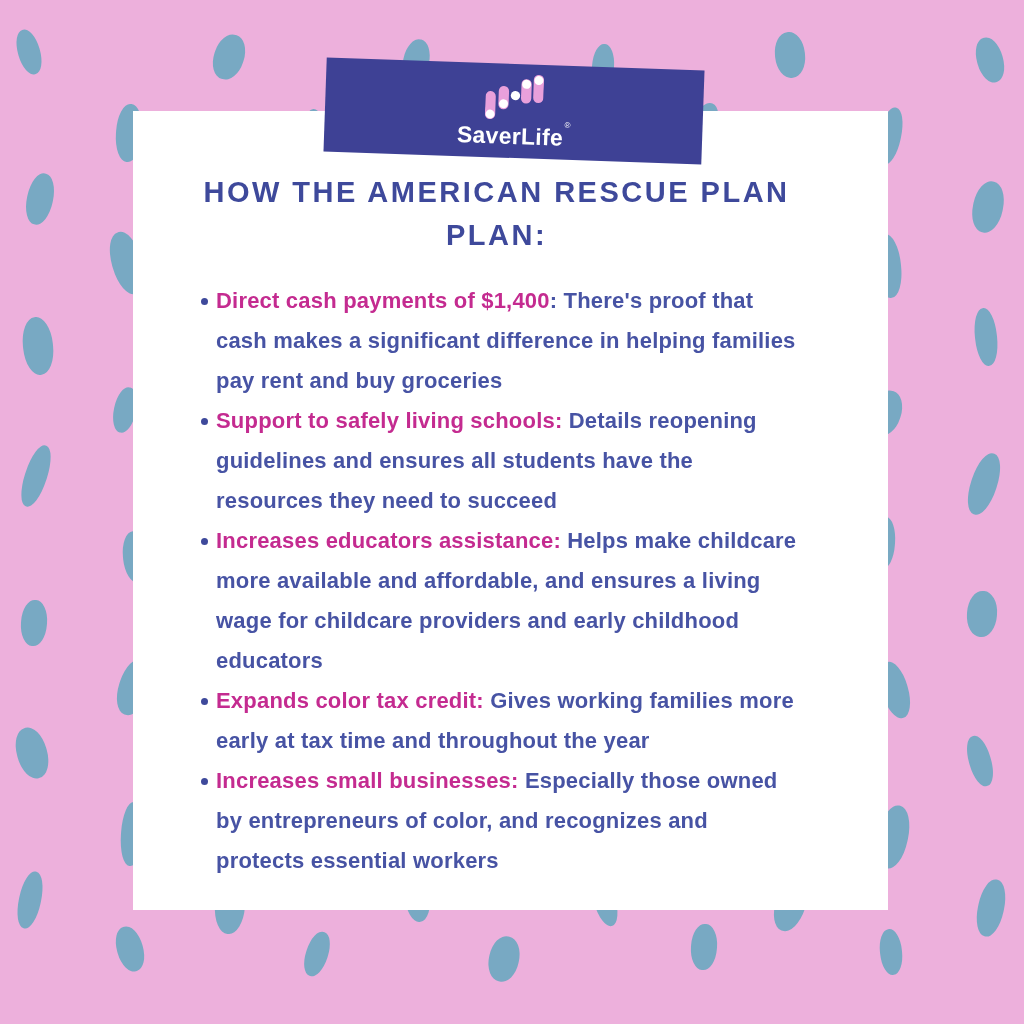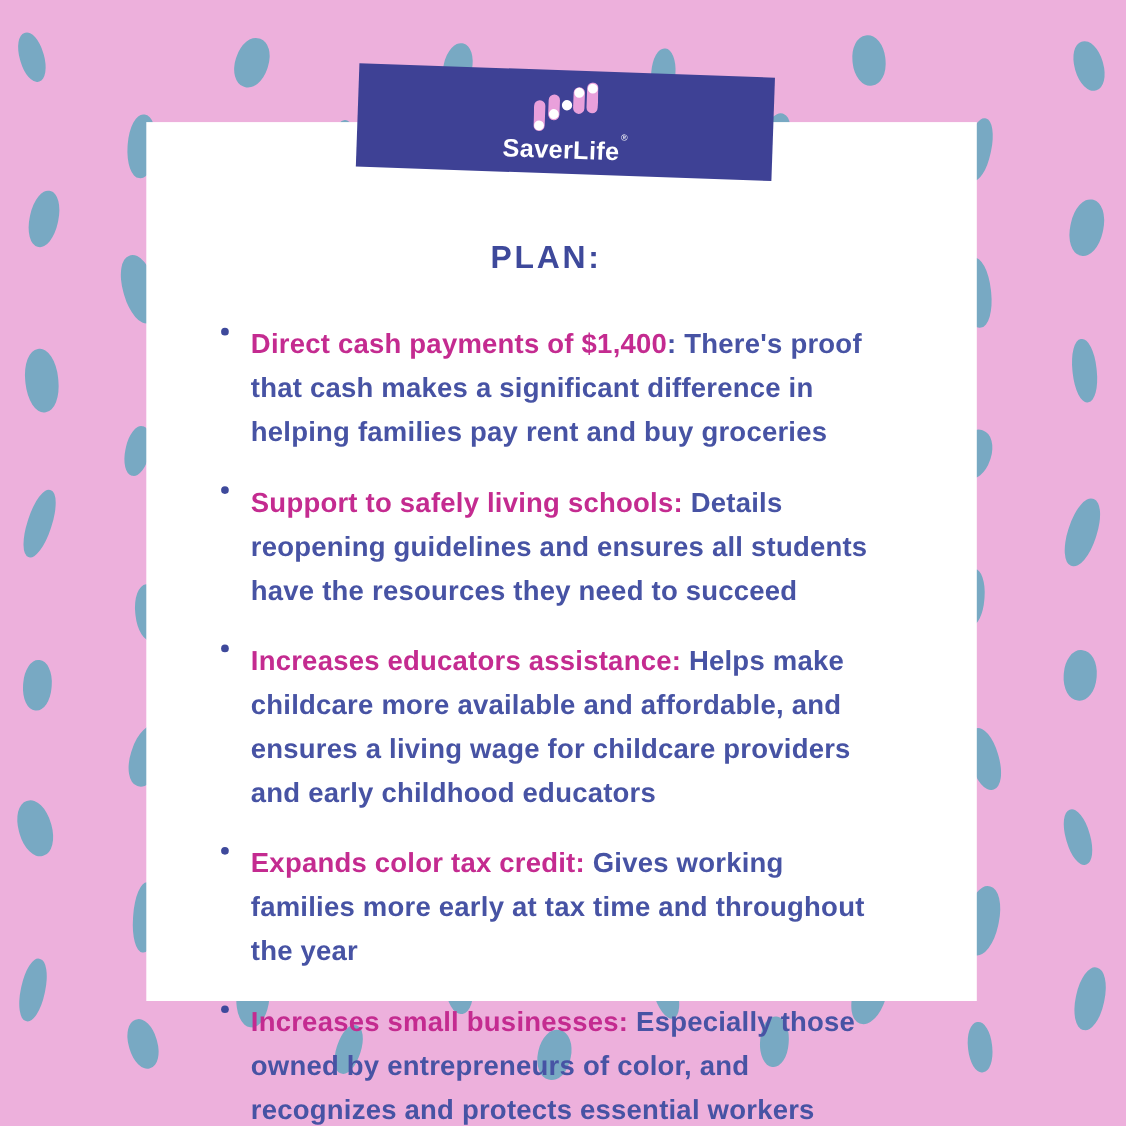--- a/index.html
+++ b/index.html
@@ -39,21 +39,21 @@
     width:668px;box-sizing:border-box;
   }
   .benefits li{
     display:flex;align-items:flex-start;margin:0;
   }
   .bullet-dot{
     flex:0 0 7px;width:7px;height:7px;border-radius:50%;
     background:var(--title,#3e499b);margin:17px 8px 0 0;
   }
   .benefits p{
-    margin:12px;font-size:25px;line-height:40px;font-weight:700;
+    margin:0;font-size:22px;line-height:40px;font-weight:700;
     color:var(--body,#4753a4);letter-spacing:0.2px;
   }
   .benefits .lead{color:var(--lead,#c42b90);font-weight:700;}
 </style>
 </head>
 <body>
 
 <div class="canvas">
 
   <div id="pattern">
@@ -131,21 +131,21 @@
       <div class="dash" style="left: 973px; top: 181px; width: 30px; height: 52px; transform: rotate(12deg);"></div>
       <div class="dash" style="left: 975px; top: 308px; width: 22px; height: 58px; transform: rotate(-6deg);"></div>
       <div class="dash" style="left: 971px; top: 452px; width: 26px; height: 64px; transform: rotate(18deg);"></div>
       <div class="dash" style="left: 967px; top: 591px; width: 30px; height: 46px; transform: rotate(4deg);"></div>
       <div class="dash" style="left: 969px; top: 735px; width: 22px; height: 52px; transform: rotate(-16deg);"></div>
       <div class="dash" style="left: 978px; top: 879px; width: 26px; height: 58px; transform: rotate(12deg);"></div>
     </div>
 
   <div class="card">
     <h1 class="title">
-      <br>
+      <span>HOW THE AMERICAN RESCUE PLAN</span><br>
       <span>PLAN:</span>
     </h1>
 
     <ul class="benefits">
       <li>
         <span class="bullet-dot"></span>
         <p><b class="lead">Direct cash payments of $1,400</b><span>: There's proof that cash makes a significant difference in helping families pay rent and buy groceries</span></p>
       </li>
       <li>
         <span class="bullet-dot"></span>

